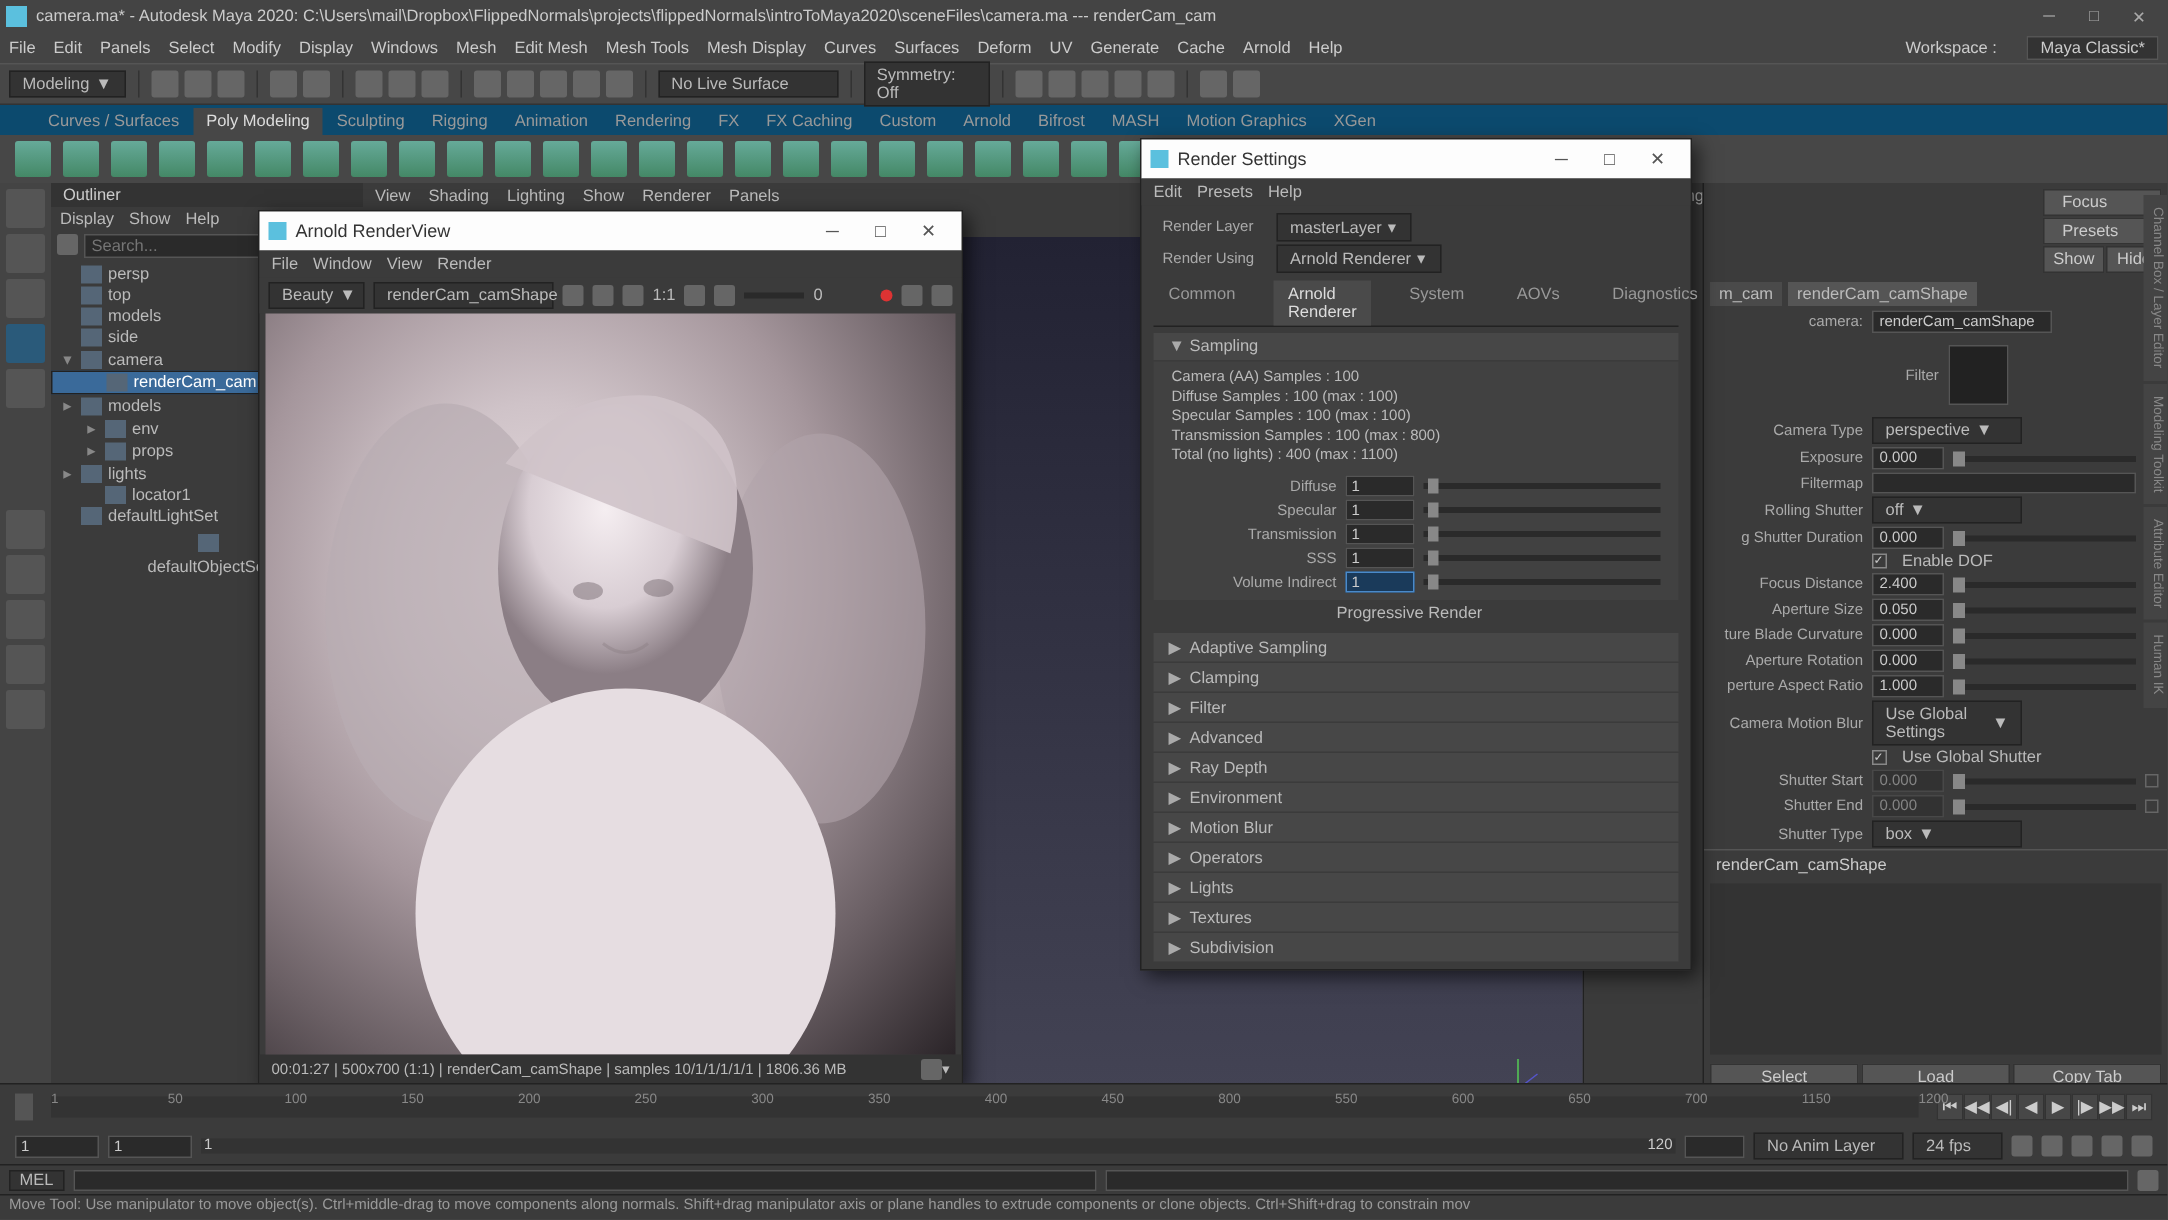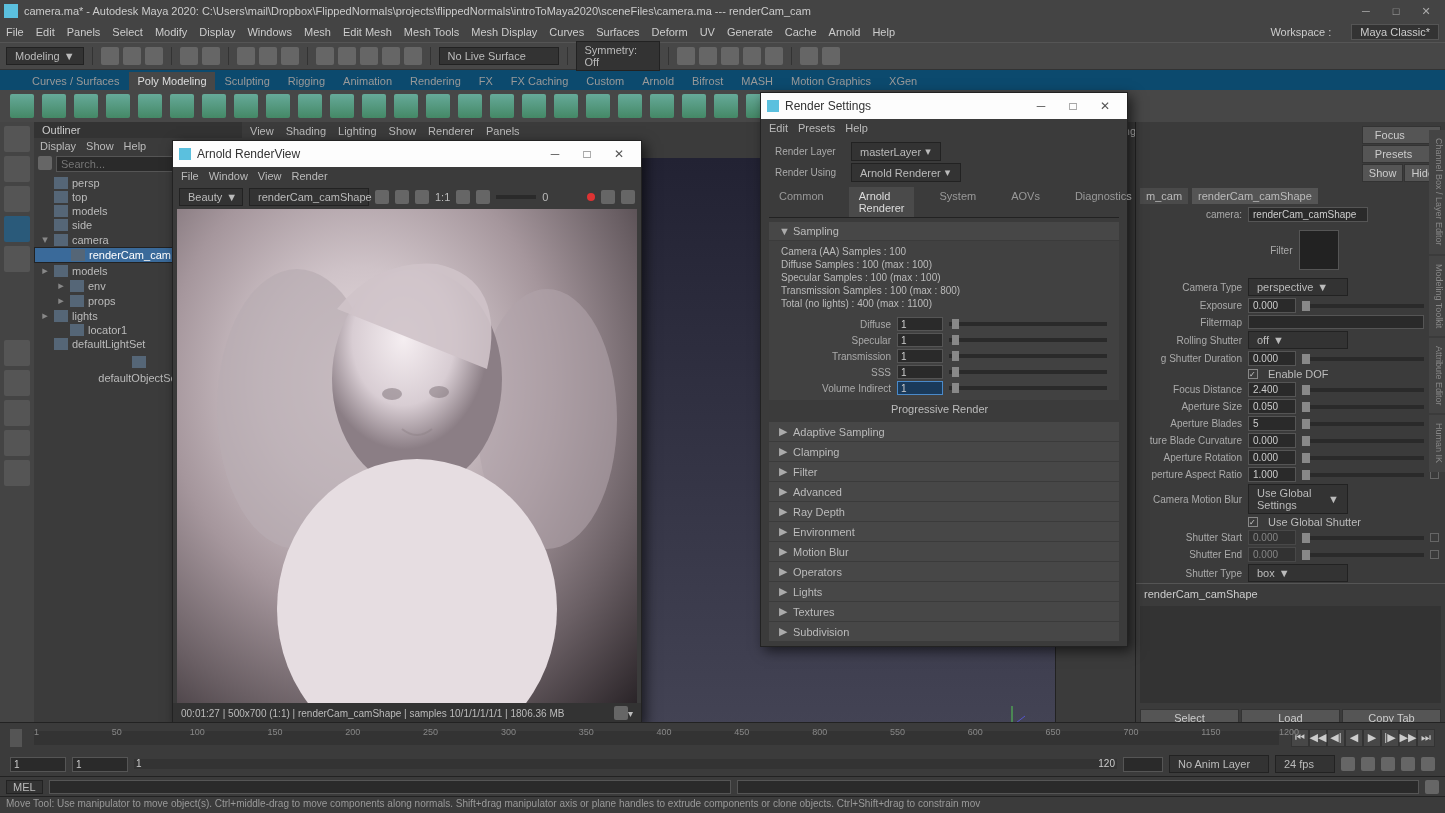--- a/index.html
+++ b/index.html
@@ -422,28 +422,20 @@
         </div>
         <div class="field-row">
           <label>Aperture Size</label>
           <input class="inp w" value="0.050" style="">
           <div class="sldr">
             <div class="h"></div>
           </div>
           <span class="chk"></span>
         </div>
         <div class="field-row">
-          <label>Aperture Blades</label>
-          <input class="inp w" value="5" style="">
-          <div class="sldr">
-            <div class="h"></div>
-          </div>
-          <span class="chk"></span>
-        </div>
-        <div class="field-row">
           <label>ture Blade Curvature</label>
           <input class="inp w" value="0.000" style="">
           <div class="sldr">
             <div class="h"></div>
           </div>
           <span class="chk"></span>
         </div>
         <div class="field-row">
           <label>Aperture Rotation</label>
           <input class="inp w" value="0.000" style="">

